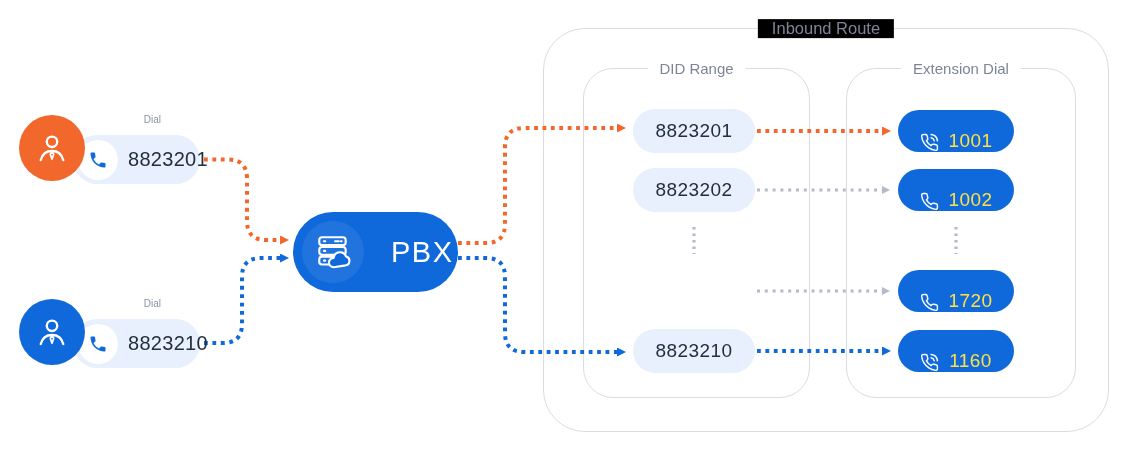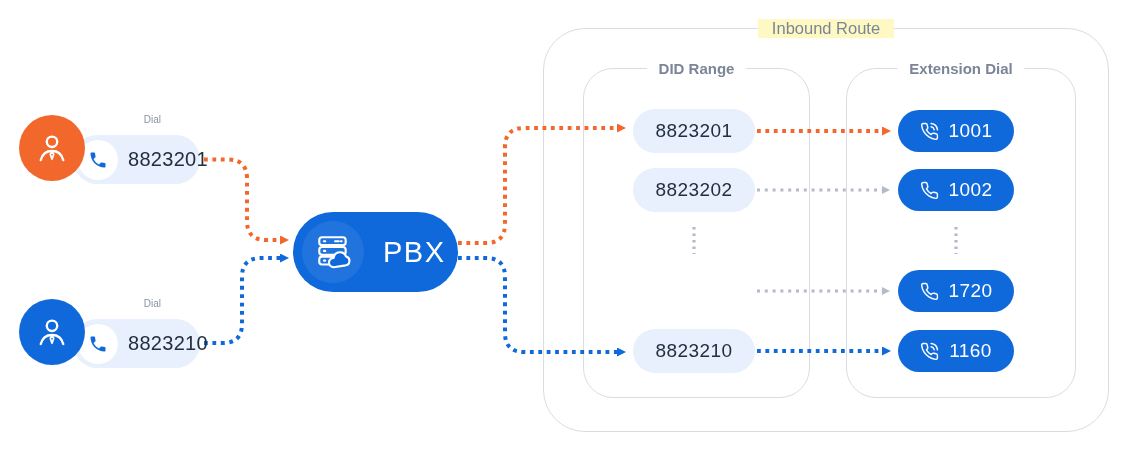--- a/index.html
+++ b/index.html
@@ -16,40 +16,40 @@
                background:#E7F0FC;display:flex;align-items:center;z-index:2;}
   .caller-pill .ring{width:40px;height:40px;border-radius:50%;background:#fff;margin-left:5px;
                      display:flex;align-items:center;justify-content:center;flex:none;}
   .caller-pill .num{margin-left:10px;font-size:20px;color:#232F40;letter-spacing:.3px;}
 
   
   .pbx{position:absolute;left:293px;top:212px;width:165px;height:80px;border-radius:40px;
        background:#0F69DB;display:flex;align-items:center;z-index:3;}
   .pbx .icon-circle{width:62px;height:62px;border-radius:50%;margin-left:9px;
        background:rgba(255,255,255,.08);display:flex;align-items:center;justify-content:center;flex:none;}
-  .pbx .pbx-text{color:#fff;font-size:29px;font-weight:500;letter-spacing:1.5px;margin-left:19px;}
+  .pbx .pbx-text{color:#fff;font-size:29px;font-weight:500;letter-spacing:1.5px;margin-left:27px;}
 
   
   .inbound{position:absolute;left:543px;top:28px;width:564px;height:402px;
            border:1.5px solid #D9DDE3;border-radius:42px;z-index:1;}
   .inbound-title{position:absolute;left:50%;top:0;transform:translate(-50%,-52%);
-           background:#fef9c3;padding:0 14px;font-size:16.5px;color:#7C8598;white-space:nowrap;}
-  .inner-box{position:absolute;top:39px;height:328px;border:1.5px solid #D9DDE3;border-radius:30px;font-weight:bold;}
+           background:#000000;padding:0 14px;font-size:16.5px;color:#7C8598;white-space:nowrap;}
+  .inner-box{position:absolute;top:39px;height:328px;border:1.5px solid #D9DDE3;border-radius:30px;}
   .inner-box.did{left:39px;width:225px;}
   .inner-box.ext{left:302px;width:228px;}
   .inner-title{position:absolute;left:50%;top:0;transform:translate(-50%,-52%);
            background:#fff;padding:0 12px;font-size:15px;color:#7C8598;white-space:nowrap;}
 
   
   .did-pill{position:absolute;left:633px;width:122px;height:44px;border-radius:22px;
             background:#E7F0FC;color:#232F40;font-size:19px;letter-spacing:.4px;
             display:flex;align-items:center;justify-content:center;z-index:3;}
   .ext-pill{position:absolute;left:898px;width:116px;height:42px;border-radius:21px;
-            background:#0F69DB;color:#ffffff;font-size:19px;letter-spacing:.4px;
-            display:flex;align-items:center;justify-content:center;gap:10px;z-index:3;}
+            background:#0F69DB;color:#fde047;font-size:19px;letter-spacing:.4px;
+            display:flex;align-items:flex-end;justify-content:center;gap:10px;z-index:3;}
   .r1{top:109px}.r2{top:168px}.r3{top:269px}.r4{top:329px}
   .e1{top:110px}.e2{top:169px}.e3{top:270px}.e4{top:330px}
 
   svg.connectors{position:absolute;left:0;top:0;z-index:2;pointer-events:none;}
 </style>
 </head>
 <body>
 
 <div class="stage">
 

